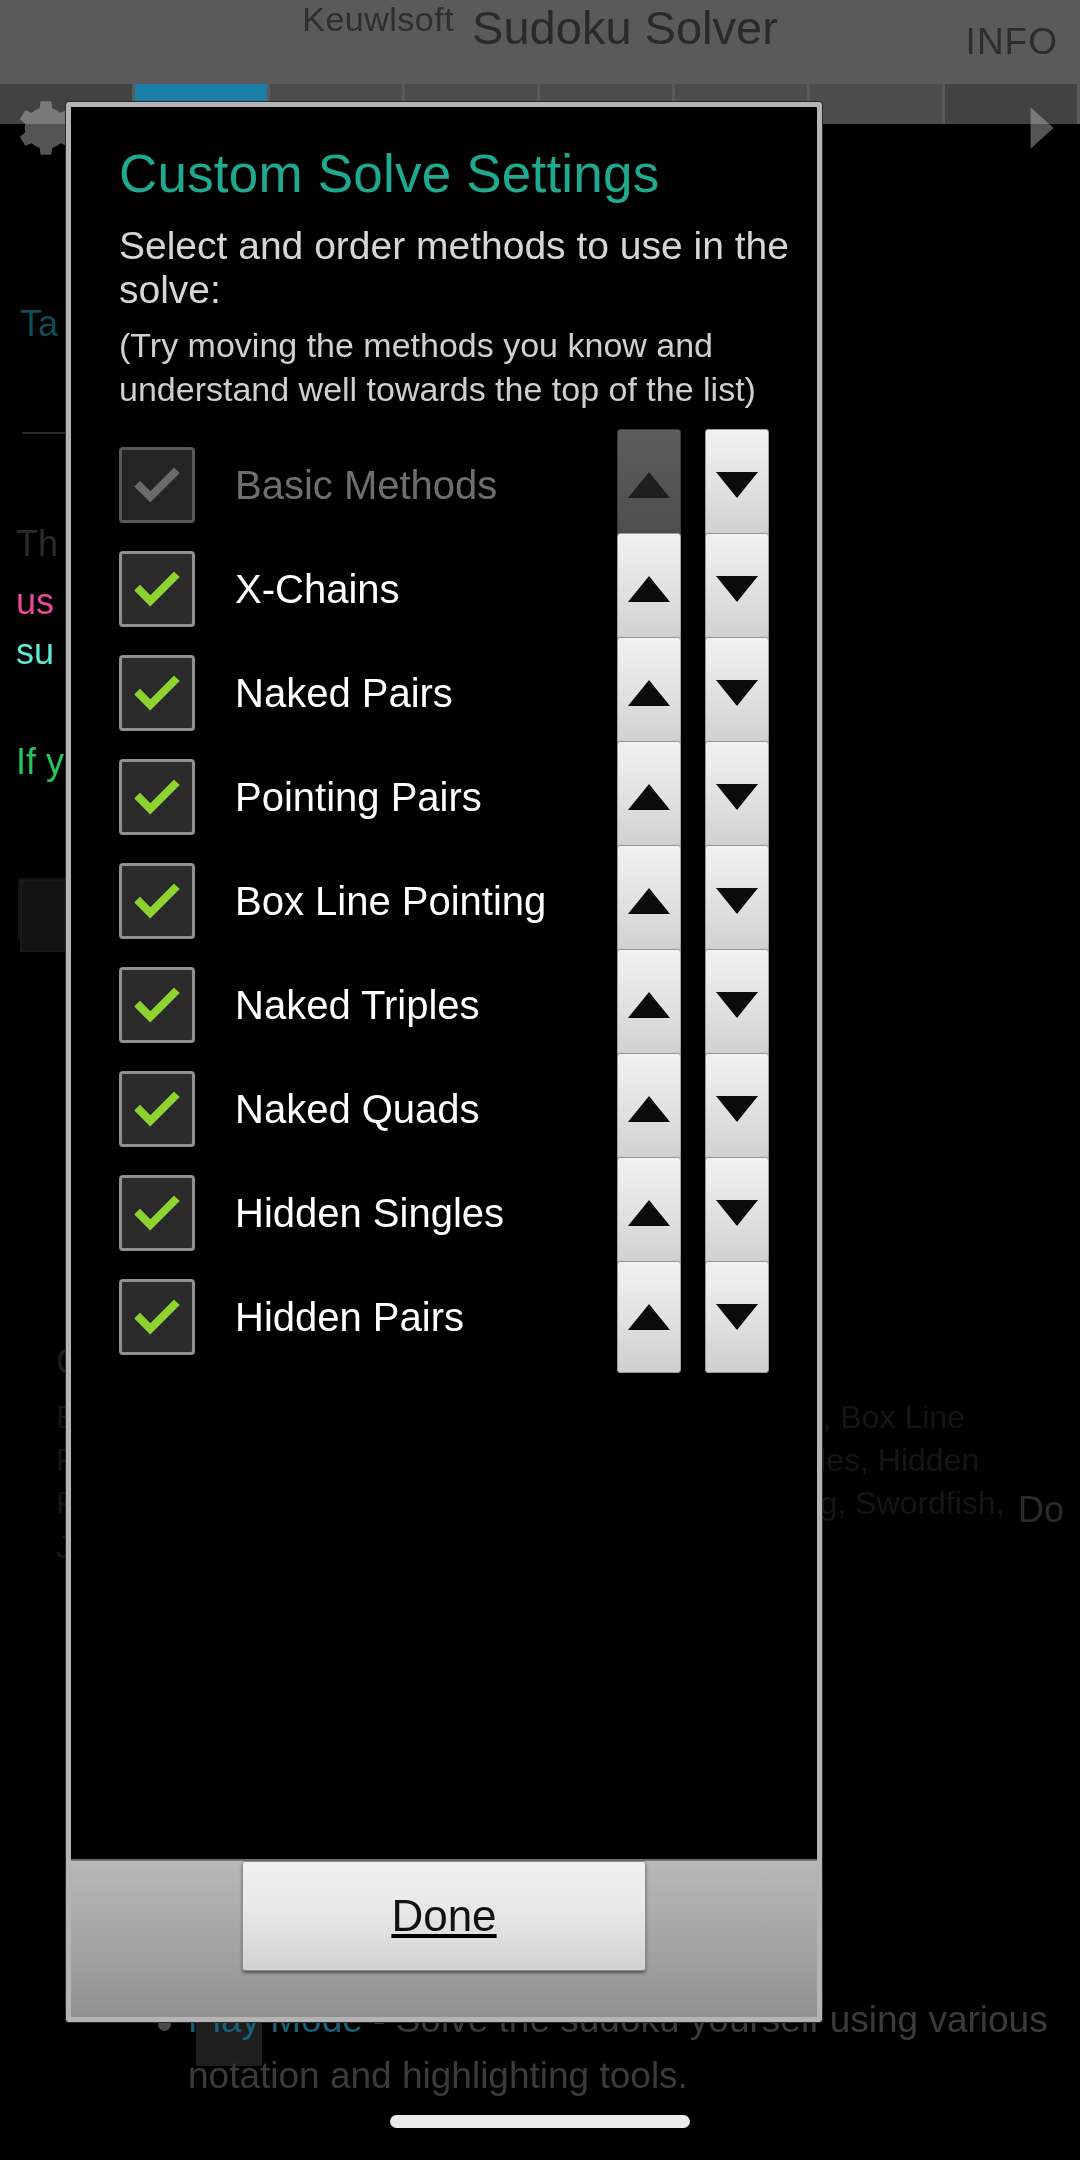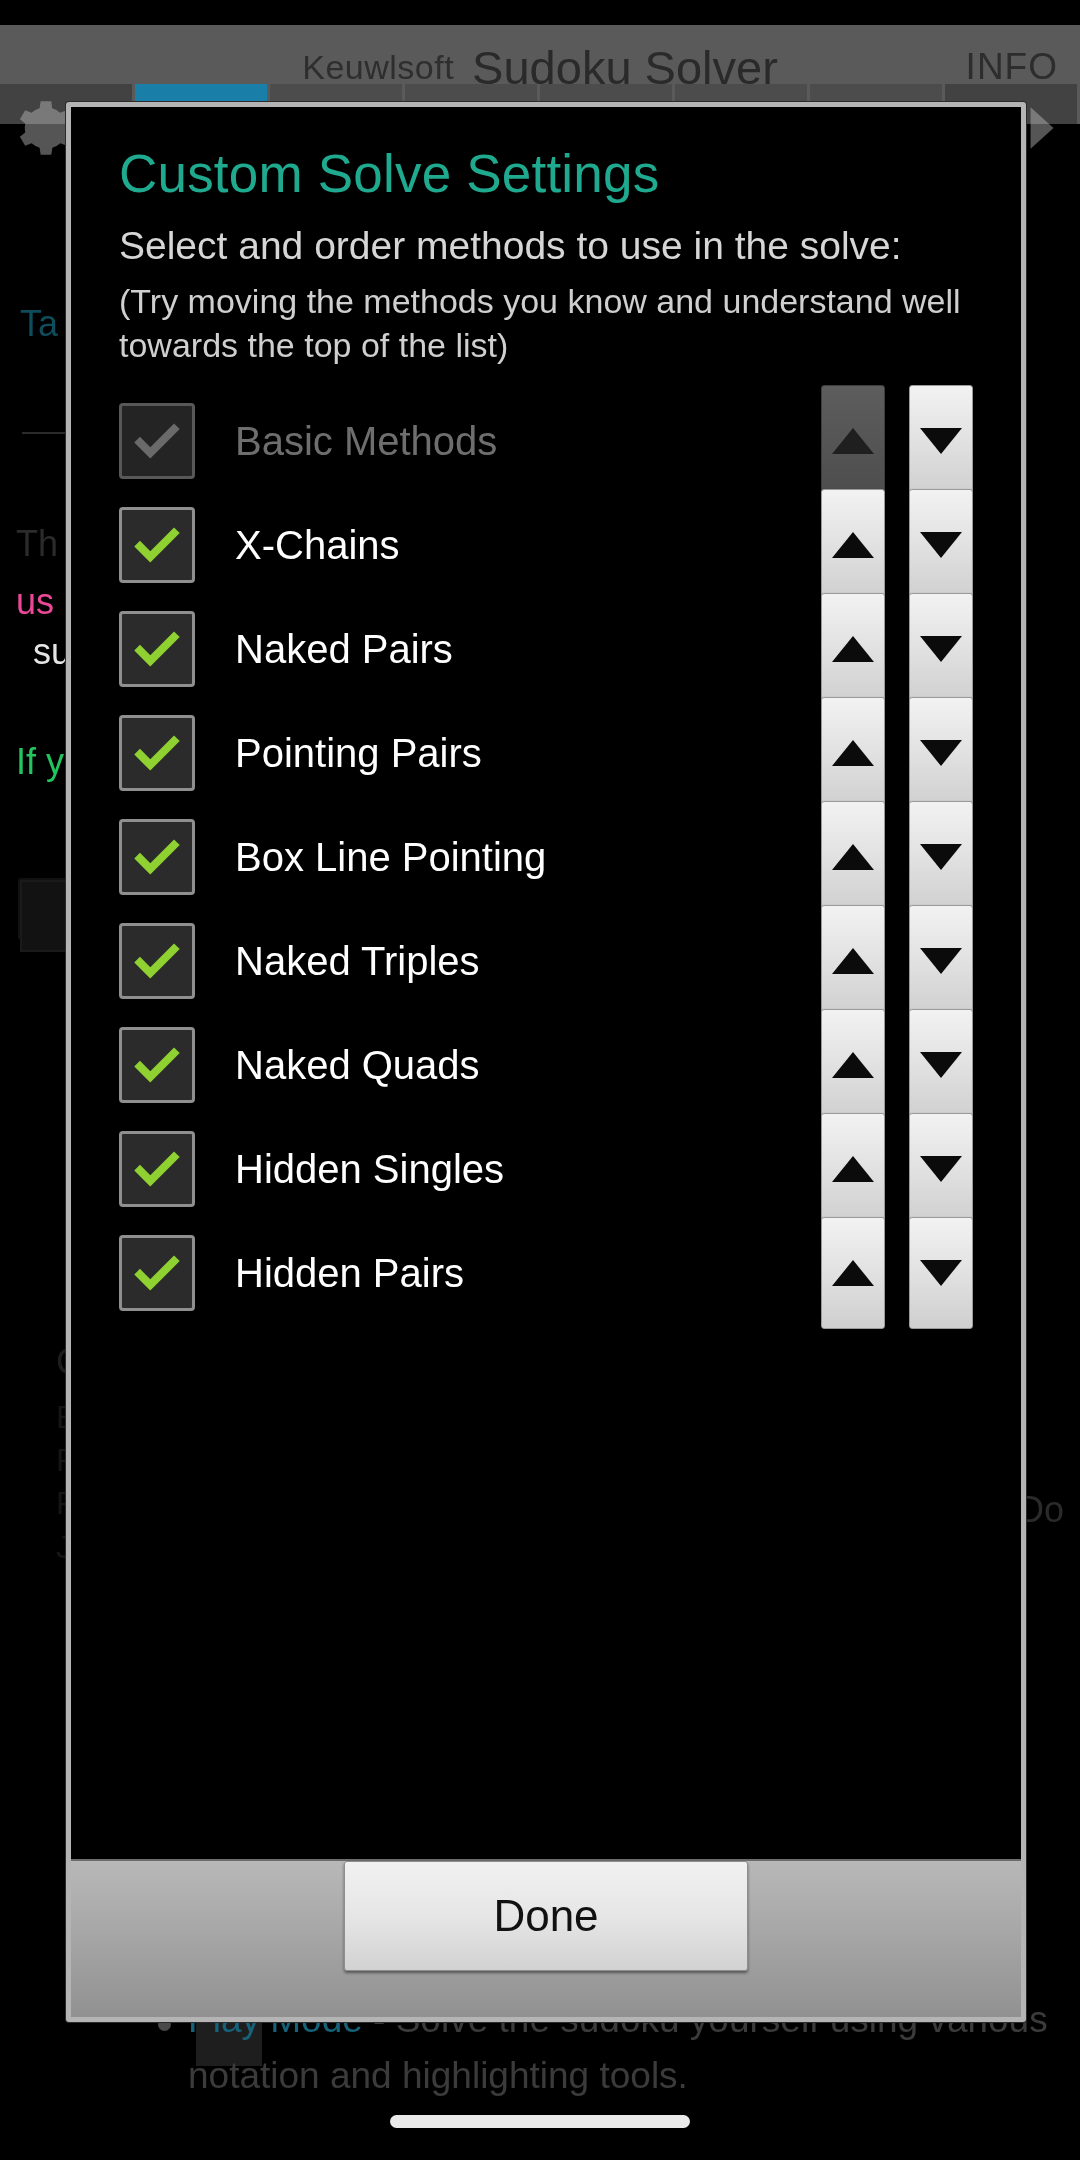--- a/index.html
+++ b/index.html
@@ -10,21 +10,21 @@
     overflow:hidden;
   }
   #screen { position:relative; width:1080px; height:2160px; background:#000; overflow:hidden; }
 
   
   #bg { position:absolute; inset:0; background:#000; }
 
   .bg-topbar {
     position:absolute; left:0; top:0; width:1080px; height:84px;
     background:#5a5a5a;
-    display:flex; align-items:center; justify-content:center;margin-top:25px;
+    display:flex; justify-content:center;
   }
   .bg-topbar .brand {
     color:#2e2e2e; font-size:34px; letter-spacing:0.5px; margin-right:18px;
   }
   .bg-topbar .apptitle { color:#2a2a2a; font-size:47px; }
   .bg-topbar .info {
     position:absolute; right:22px; top:50%; transform:translateY(-50%);
     color:#2d2d2d; font-size:37px; letter-spacing:1px;
   }
 
@@ -60,27 +60,28 @@
     position:absolute; width:66px; height:74px; background:#1e1e1e;
   }
 
   .home-indicator {
     position:absolute; left:50%; transform:translateX(-50%); bottom:32px;
     width:300px; height:13px; border-radius:8px; background:#eaeaea;
   }
 
   
   #dialog {
-    position:absolute; left:66px; top:102px; width:960px; height:1920px;
+    position:absolute; left:66px; top:102px; width:756px; height:1920px;
     background:#000;
     border:5px solid #b4b4b4;
     border-radius:3px;
     box-shadow:0 0 0 1px #2b2b2b;
     display:flex; flex-direction:column;
     overflow:hidden;
+    text-decoration:underline;
   }
 
   .dlg-body {
     flex:1 1 auto; position:relative; overflow:hidden;
     padding:0 0 0 0;
     background:#000;
   }
 
   .dlg-title {
     color:#1fa98f; font-size:53px; letter-spacing:0.2px;
@@ -207,21 +208,21 @@
     <div class="ghost-box" style="left:118px; top:290px;"></div>
     <span class="ghost" style="left:222px; top:292px;">Vibrate On</span>
 
     <div class="ghost-box" style="left:118px; top:460px;"></div>
     <span class="ghost" style="left:222px; top:462px; color:#191919;">Stay Awake</span>
 
     <span class="bg-text teal" style="left:20px; top:300px;">Ta</span>
     <div class="bg-rule" style="left:22px; top:432px; width:140px;"></div>
     <span class="bg-text grey" style="left:16px; top:520px; color:#2b2b2b;">Th</span>
     <span class="bg-text grey" style="left:16px; top:578px; color:#ec4899;">us</span>
-    <span class="bg-text grey" style="left:16px; top:628px; color:#e5e5e5;margin-left:17px;">su</span>
+    <span class="bg-text grey" style="left:16px; top:628px; color:#5eead4;">su</span>
     <span class="bg-text grey" style="left:16px; top:738px; color:#22c55e;">If y</span>
     <div class="bg-chip" style="left:18px; top:878px; width:130px; height:62px;"></div>
 
     <div class="bg-chip" style="left:330px; top:620px; width:420px; height:88px;"></div>
     <span class="bg-text" style="left:352px; top:644px;">Copy Grid to Clipboard</span>
 
     <span class="bg-text" style="left:178px; top:808px;">Sudoku Grid Color Scheme:</span>
 
     <div class="bg-circle" style="left:330px; top:880px; width:78px; height:78px;"></div>
     <span class="bg-text" style="left:438px; top:892px;">Light</span>

